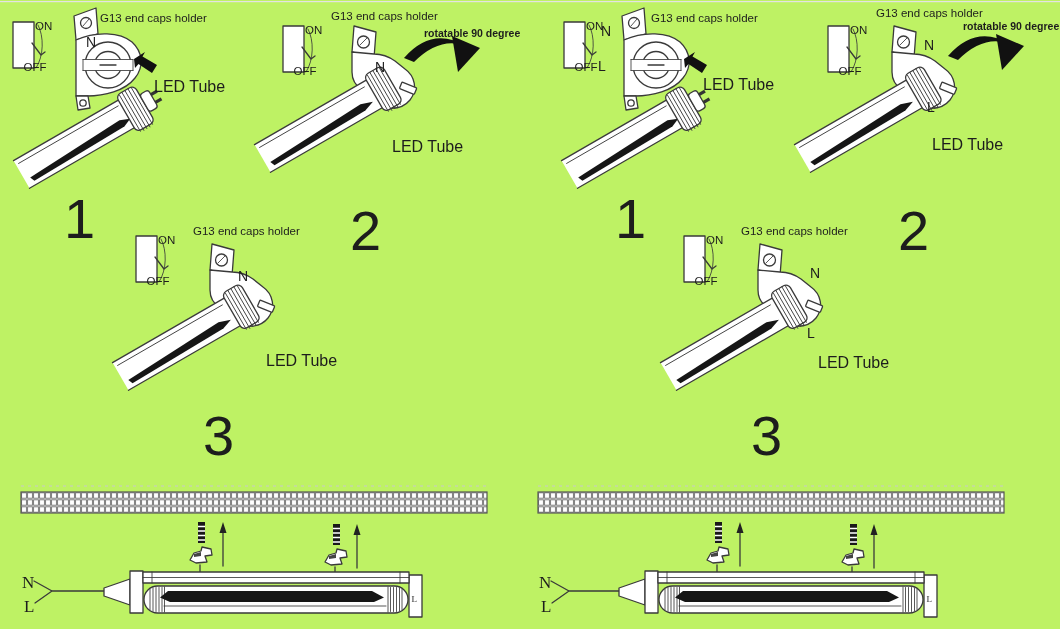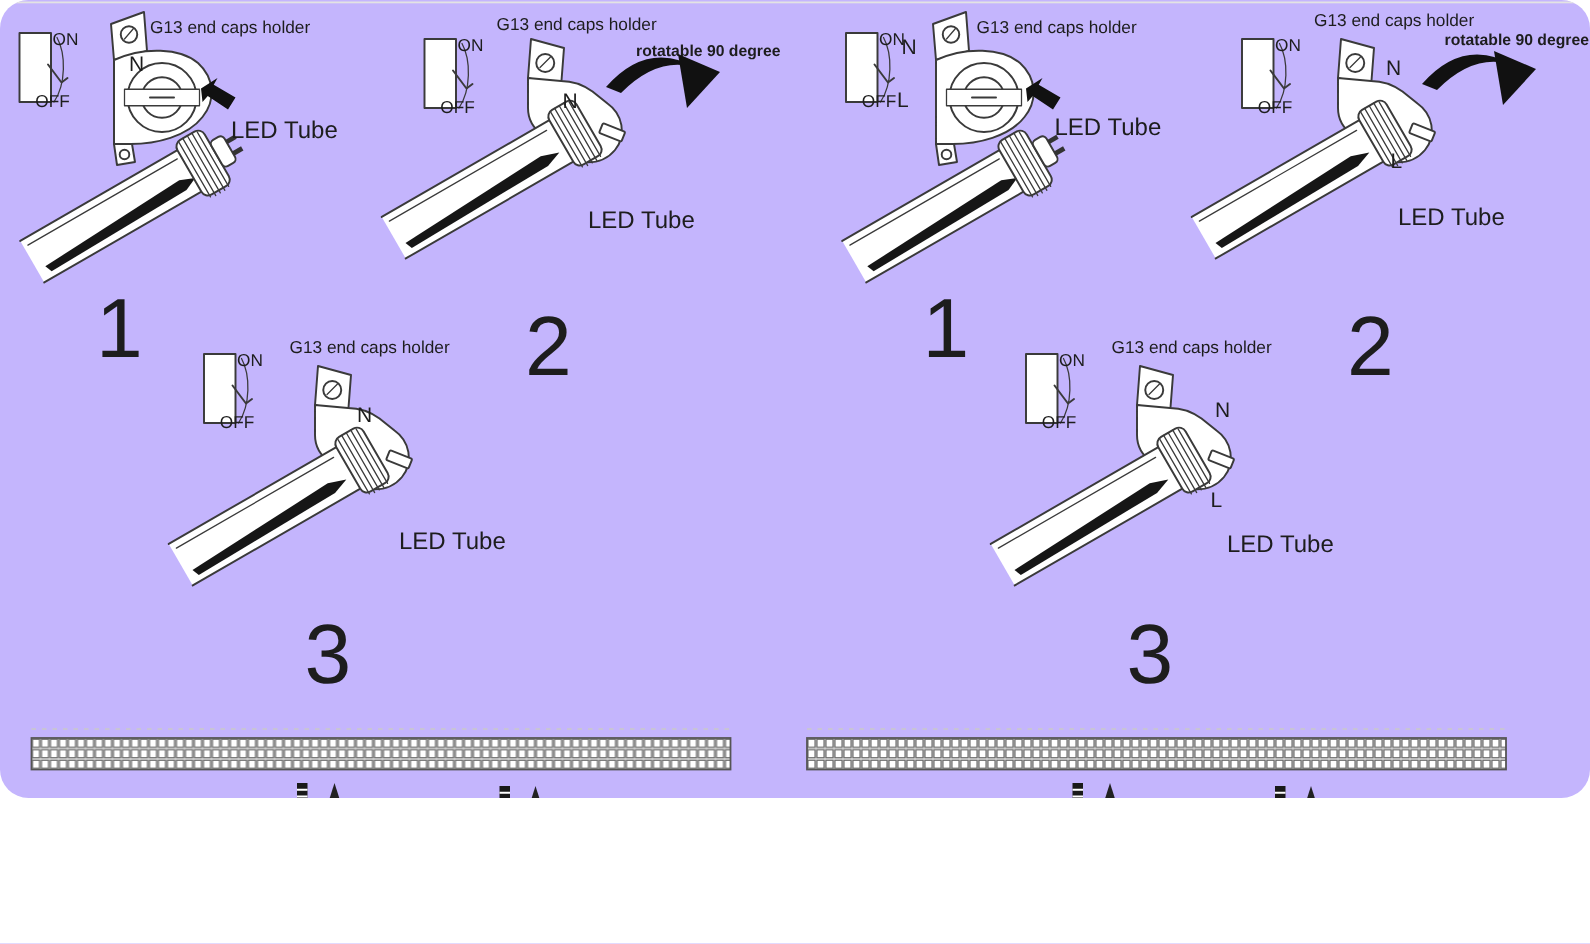--- a/index.html
+++ b/index.html
@@ -1,16 +1,16 @@
 <!DOCTYPE html>
 <html><head>
 <meta charset="utf-8">
 <style>
   html,body{margin:0;padding:0;background:#fff;}
-  .canvas{position:relative;width:1060px;height:532px;background:#c4b5fd;overflow:hidden;border-radius:19px;}
+  .canvas{position:relative;width:1060px;height:629px;background:#bef264;overflow:hidden;}
   svg{position:absolute;left:0;top:0;}
   svg text{font-family:"Liberation Sans",sans-serif;fill:#1d1d1d;}
   .fw{fill:#ffffff;stroke:#3a3a3a;stroke-width:1.3;stroke-linejoin:round;}
   .ln{fill:none;stroke:#3a3a3a;stroke-width:1.3;stroke-linejoin:round;stroke-linecap:round;}
   .thin{stroke-width:0.85;}
   .dk{fill:#161616;stroke:none;}
   .blk{fill:#111111;stroke:none;}
   .fs11{font-size:11.5px;}
   .fs10{font-size:10.5px;font-weight:bold;}
   .fs16{font-size:16px;}

